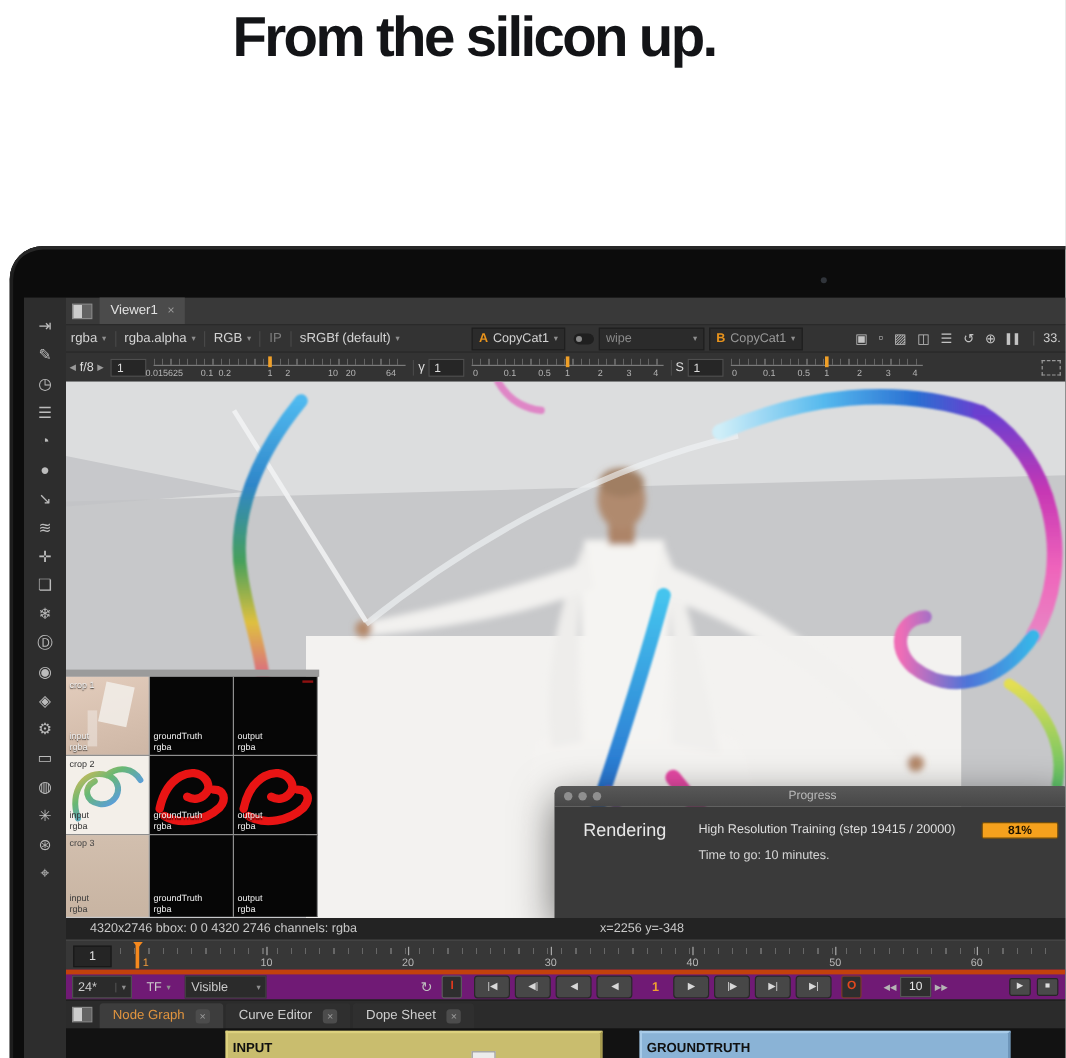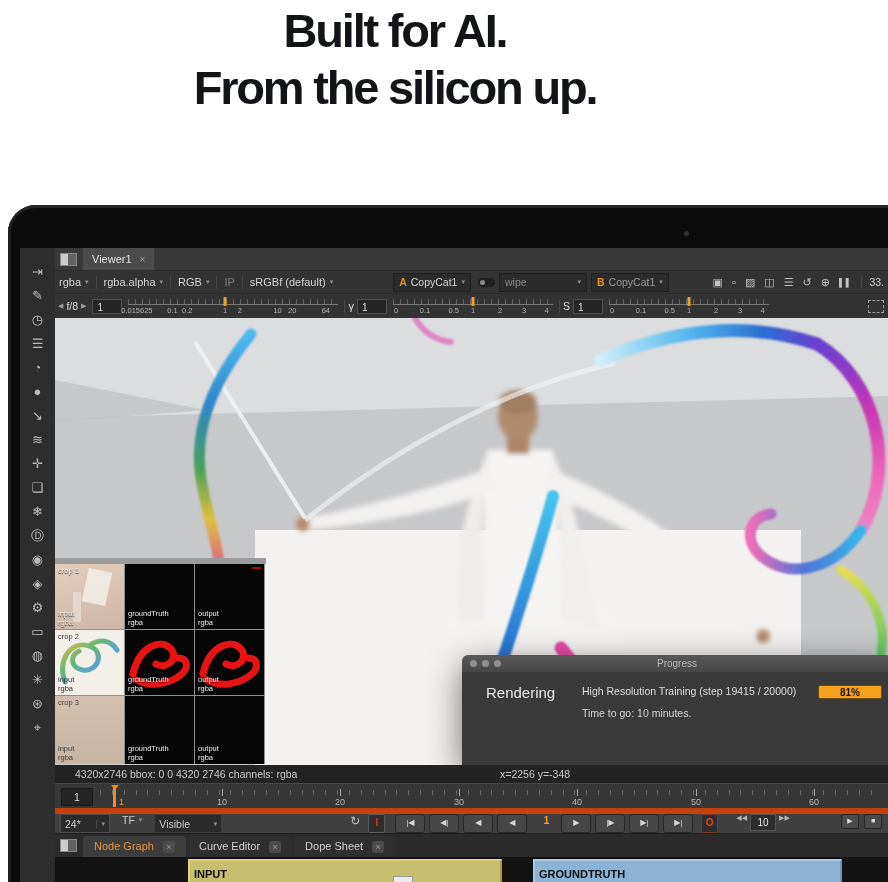--- a/index.html
+++ b/index.html
@@ -87,22 +87,22 @@
   .frame-box{position:absolute;left:6px;top:4px;width:30px;height:16px;background:#252525;border:1px solid #181818;
              color:#ddd;font-size:10.5px;text-align:center;line-height:16px;}
   .tl-ticks{position:absolute;left:45px;right:8px;top:6px;height:5px;
       background:repeating-linear-gradient(90deg,#8e8e8e 0 1px,transparent 1px 11.86px);opacity:.55;}
   .tl-label{position:absolute;top:13px;transform:translateX(-50%);font-size:9px;color:#b5b5b5;}
   .tl-label::before{content:"";position:absolute;left:50%;top:-8px;width:1px;height:7px;background:#a8a8a8;}
   .playhead{position:absolute;left:58px;top:1px;width:3px;height:22px;background:#f6891e;}
   .playhead::before{content:"";position:absolute;left:-2px;top:0;border:4px solid transparent;border-top:5px solid #f6891e;}
   .playhead-label{position:absolute;left:64px;top:13px;font-size:9px;color:#f09a3c;}
   
-  .transport{position:absolute;left:35px;top:560px;width:833px;height:25px;background:#404040;border-top:6px solid #c2410c;
-             display:flex;align-items:flex-start;font-size:10.5px;color:#ccc;box-sizing:border-box;}
+  .transport{position:absolute;left:35px;top:560px;width:833px;height:25px;background:#701a75;border-top:4px solid #c2410c;
+             display:flex;align-items:center;font-size:10.5px;color:#ccc;box-sizing:border-box;}
   .selbox{display:flex;align-items:center;height:17px;background:#2b2b2b;border:1px solid #4e4e4e;padding:0 4px;gap:5px;}
   .tbtn{width:28px;height:17px;background:#474747;border:1px solid #282828;border-radius:3px;color:#d8d8d8;
         font-size:8px;text-align:center;line-height:16px;margin-left:4px;}
   .iobtn{width:15px;height:17px;background:#2e2e2e;border:1px solid #5a5a5a;border-radius:2px;font-size:10px;
          font-weight:bold;text-align:center;line-height:16px;margin-left:8px;}
   .red{color:#e0391e;}
   .cur-frame{color:#f0a030;font-weight:bold;margin:0 12px 0 16px;font-size:10.5px;}
   .inc-arrow{color:#b5b5b5;font-size:7px;margin:0 3px;}
   .incbox{width:24px;height:15px;background:#2e2e2e;border:1px solid #555;color:#e8e8e8;font-size:10px;
           text-align:center;line-height:15px;}
@@ -124,21 +124,20 @@
   .bd-input{left:133px;width:314px;background:#c9bd6e;border-top:2px solid #ddd17e;border-left:2px solid #ddd17e;border-right:2px solid #a89c50;}
   .bd-gt{left:478px;width:309px;background:#8ab3d6;border-top:2px solid #a8cbe8;border-left:2px solid #a8cbe8;border-right:2px solid #6e96ba;}
   .mini-node{position:absolute;left:338px;top:19px;width:18px;height:6px;background:#ececec;border:1px solid #9a9a9a;}
 </style>
 </head>
 <body>
 
 <div class="stage">
 
   <div class="hero">
-    <div>Built for AI.</div>
     <div>From the silicon up.</div>
   </div>
 
   <div class="laptop">
     <div class="camera"></div>
 
     <div class="screen">
 
       <div class="toolbar">
         <span class="tool">⇥</span>

